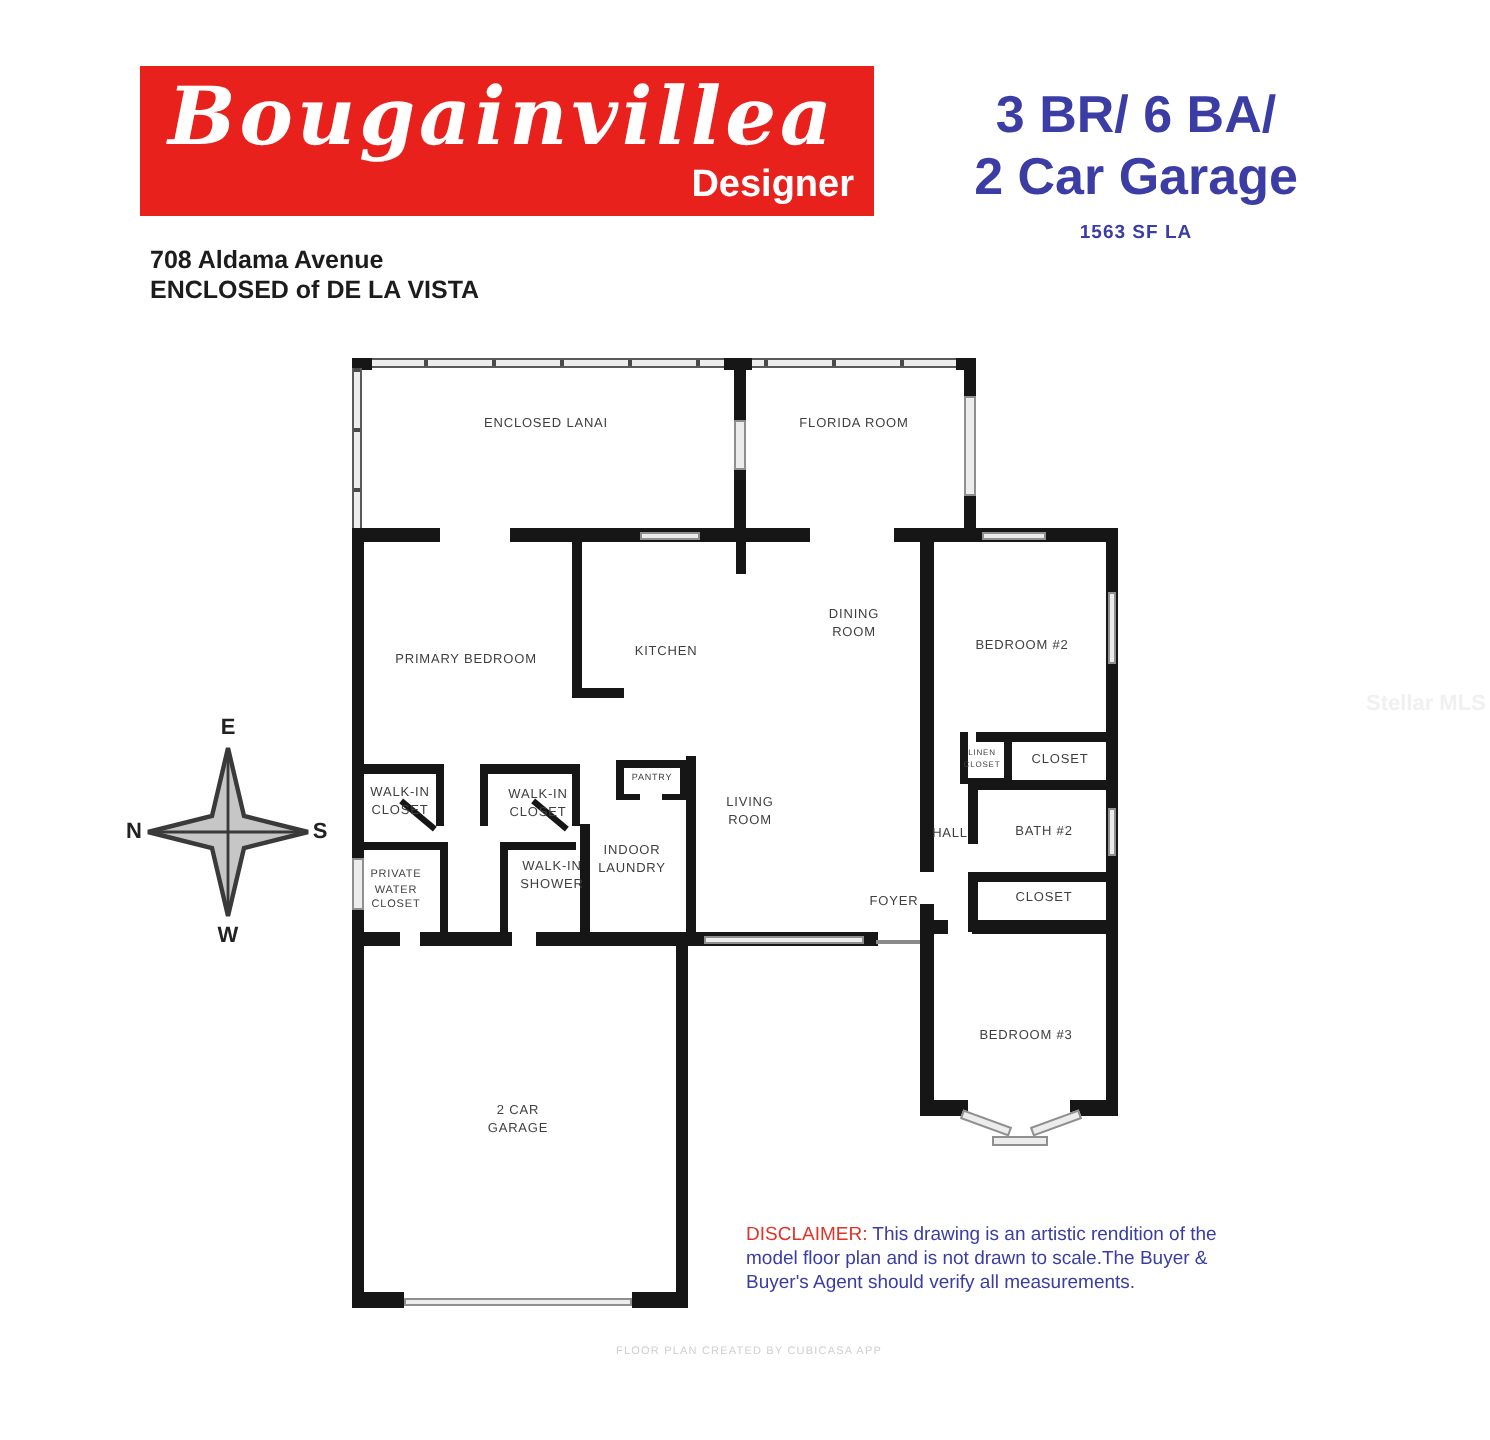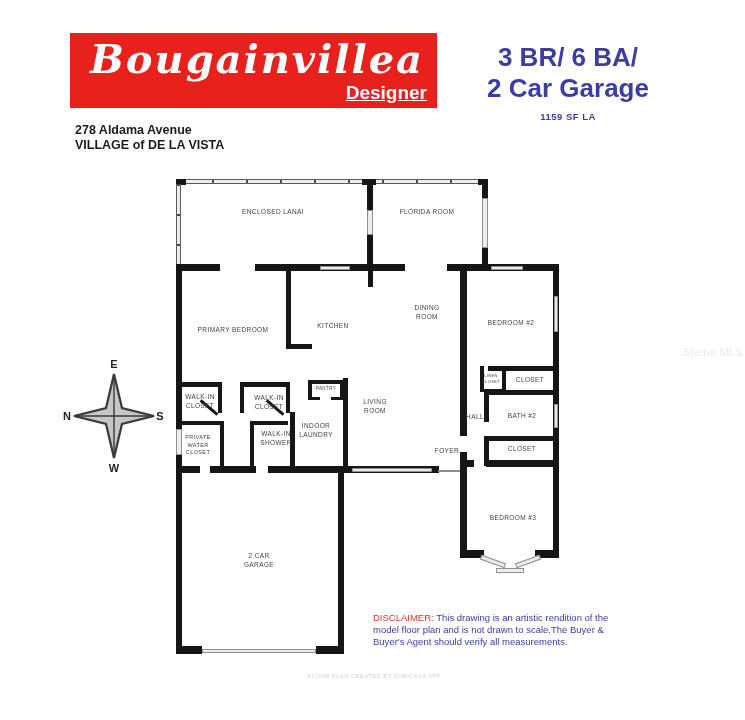--- a/index.html
+++ b/index.html
@@ -1,24 +1,24 @@
 <!DOCTYPE html>
 <html><head>
 <meta charset="utf-8">
 <style>
   html,body{margin:0;padding:0;background:#fff;}
   #stage{position:relative;width:745px;height:720px;background:#ffffff;overflow:hidden;
          font-family:"Liberation Sans",sans-serif;}
 
   
   #banner{position:absolute;left:70px;top:33px;width:367px;height:75px;background:#e8211d;}
-  #banner .script{position:absolute;left:14px;top:2px;width:340px;text-align:right;
+  #banner .script{position:absolute;left:14px;top:2px;width:340px;text-align:left;
       font-family:"DejaVu Serif",serif;font-style:italic;font-weight:bold;
       font-size:40px;color:#ffffff;letter-spacing:2px;}
-  #banner .tier{position:absolute;right:10px;bottom:4px;font-size:19px;font-weight:bold;color:#ffffff;text-decoration:underline;}
+  #banner .tier{position:absolute;right:10px;bottom:4px;font-size:19px;font-weight:bold;color:#ffffff;}
   #address{position:absolute;left:75px;top:123px;font-size:12.5px;font-weight:bold;color:#1c1c1c;line-height:1.22;}
   #spec{position:absolute;left:462px;top:42px;width:212px;text-align:center;
         font-size:26px;font-weight:bold;color:#3b3da5;line-height:1.18;}
   #sqft{font-size:9.5px;letter-spacing:0.5px;margin-top:8px;font-weight:bold;}
 
   
   #compass{position:absolute;left:64px;top:358px;width:100px;height:112px;}
   .compass-letter{position:absolute;transform:translate(-50%,-50%);font-size:11px;font-weight:bold;color:#222;}
 
   
@@ -41,27 +41,27 @@
 </head>
 <body>
 
 <div id="stage">
 
   <div id="banner">
     <div class="script">Bougainvillea</div>
     <div class="tier">Designer</div>
   </div>
   <div id="address">
-    <div>278 Aldama Avenue</div>
-    <div>VILLAGE of DE LA VISTA</div>
+    <div>708 Aldama Avenue</div>
+    <div>ENCLOSED of DE LA VISTA</div>
   </div>
   <div id="spec">
     <div>3 BR/ 6 BA/</div>
     <div>2 Car Garage</div>
-    <div id="sqft">1159 SF LA</div>
+    <div id="sqft">1563 SF LA</div>
   </div>
 
   <div id="compass">
     <svg width="100" height="112" viewBox="0 0 100 112">
       <path d="M50,16 L58,50 L90,58 L58,66 L50,100 L42,66 L10,58 L42,50 Z" fill="#c6c6c6" stroke="#3a3a3a" stroke-width="2.2" stroke-linejoin="miter"></path>
       <path d="M50,16 L50,100 M10,58 L90,58" stroke="#3a3a3a" stroke-width="1.4" fill="none"></path>
     </svg>
     <div class="compass-letter" style="left:50px;top:6px;">E</div>
     <div class="compass-letter" style="left:96px;top:58px;">S</div>
     <div class="compass-letter" style="left:50px;top:110px;">W</div>

